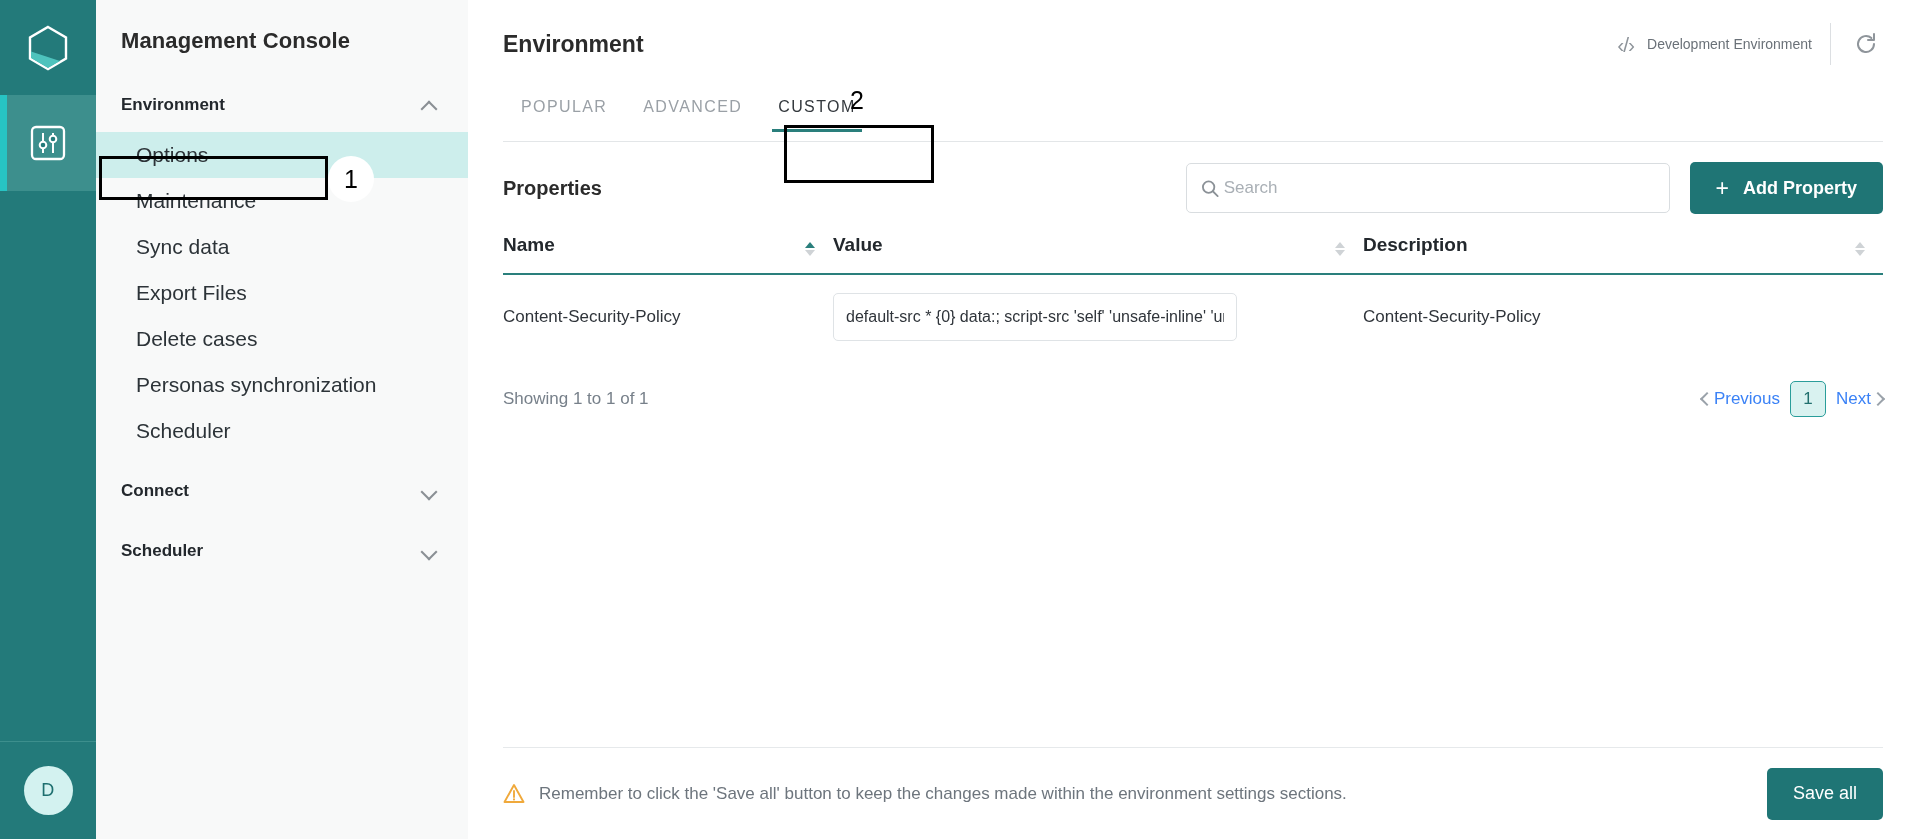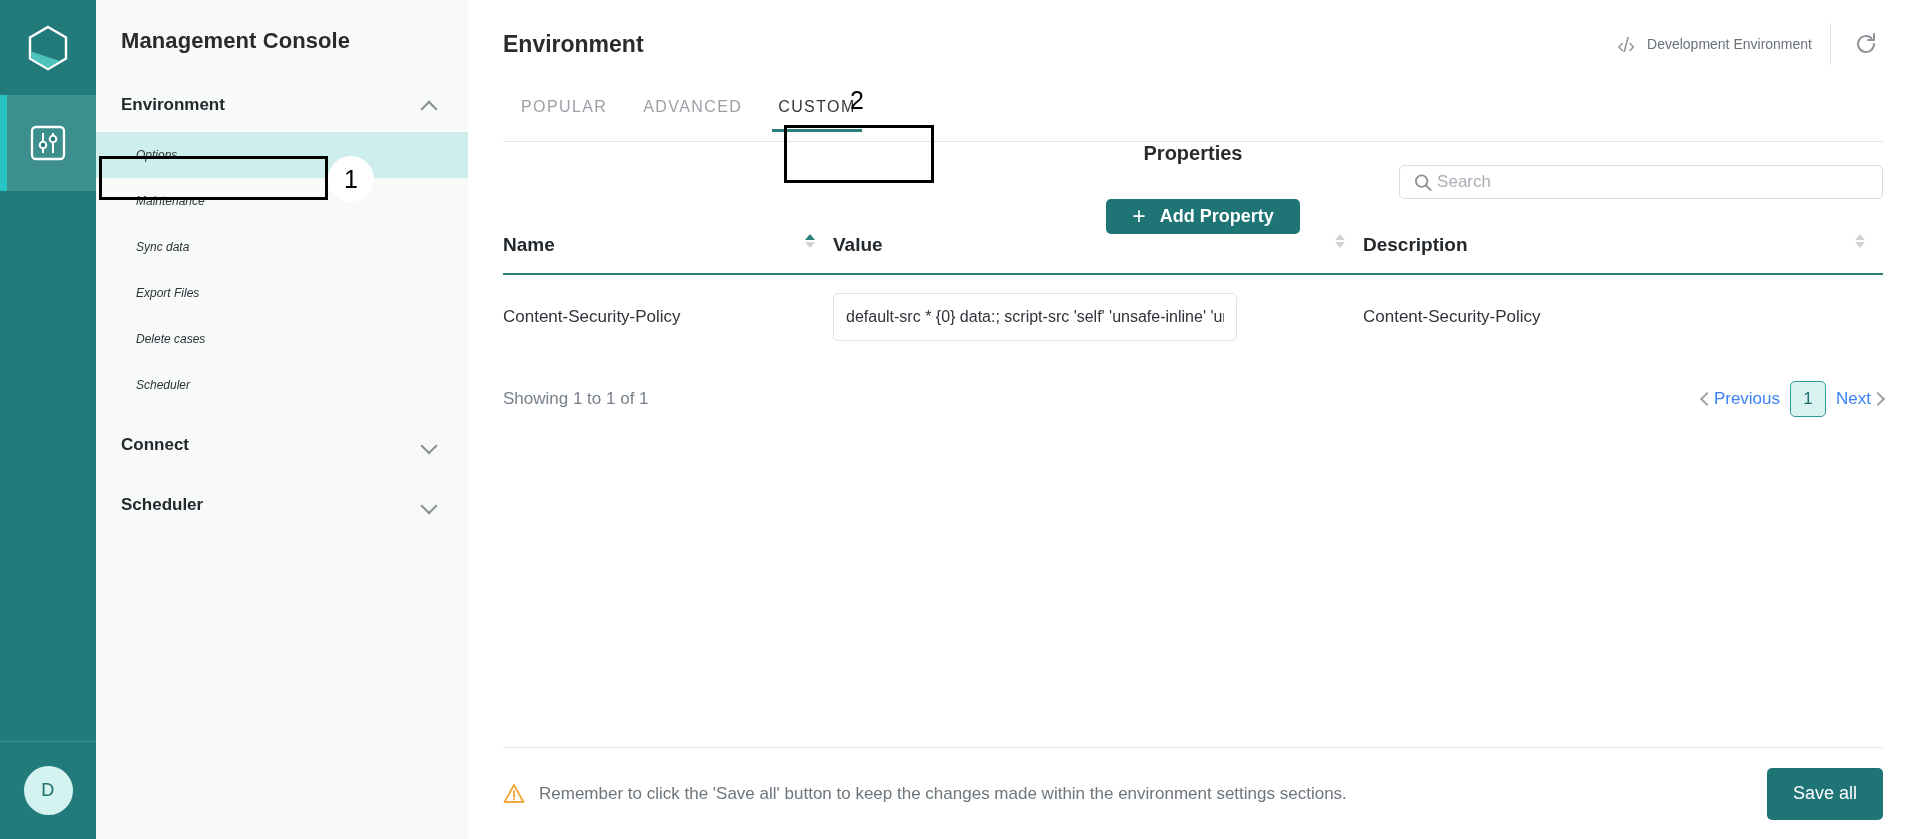--- a/index.html
+++ b/index.html
@@ -131,24 +131,23 @@
     transform: rotate(-135deg);
   }
   .nav-sub {
     margin-top: 4px;
   }
   .nav-item {
     height: 46px;
     display: flex;
     align-items: center;
     padding-left: 40px;
-    font-size: 12px;
+    font-size: 21px;
     color: #2c3338;
     cursor: pointer;
-    font-style: italic;
   }
   .nav-item.active {
     background: #cdeeec;
   }
   .nav-spacer { height: 14px; }
 
   
   .main {
     flex: 1 1 auto;
     height: 839px;
@@ -237,21 +236,20 @@
   
   .content {
     padding: 0 36px 0 35px;
     flex: 1 1 auto;
     position: relative;
   }
   .props-bar {
     display: flex;
     align-items: center;
     height: 92px;
-    flex-direction: column;
   }
   .props-title {
     font-size: 20px;
     font-weight: bold;
     color: #2b2b2b;
   }
   .search-box {
     margin-left: auto;
     width: 484px;
     height: 50px;
@@ -301,21 +299,21 @@
     text-align: left;
     font-size: 19px;
     font-weight: bold;
     color: #23282d;
     padding: 0 0 17px 0;
     border-bottom: 2px solid #2a7f7c;
     vertical-align: bottom;
   }
   .th-inner {
     display: flex;
-    align-items: flex-start;
+    align-items: flex-end;
     justify-content: space-between;
     padding-right: 18px;
     gap: 9px;
   }
   .sorter {
     display: inline-flex;
     flex-direction: column;
     gap: 2px;
     cursor: pointer;
   }
@@ -490,20 +488,23 @@
           <span>Maintenance</span>
         </div>
         <div class="nav-item">
           <span>Sync data</span>
         </div>
         <div class="nav-item">
           <span>Export Files</span>
         </div>
         <div class="nav-item">
           <span>Delete cases</span>
+        </div>
+        <div class="nav-item">
+          <span>Personas synchronization</span>
         </div>
         <div class="nav-item">
           <span>Scheduler</span>
         </div>
       </div>
 
       <div class="nav-spacer"></div>
 
       <div class="nav-group-header">
         <span class="lbl">Connect</span>

